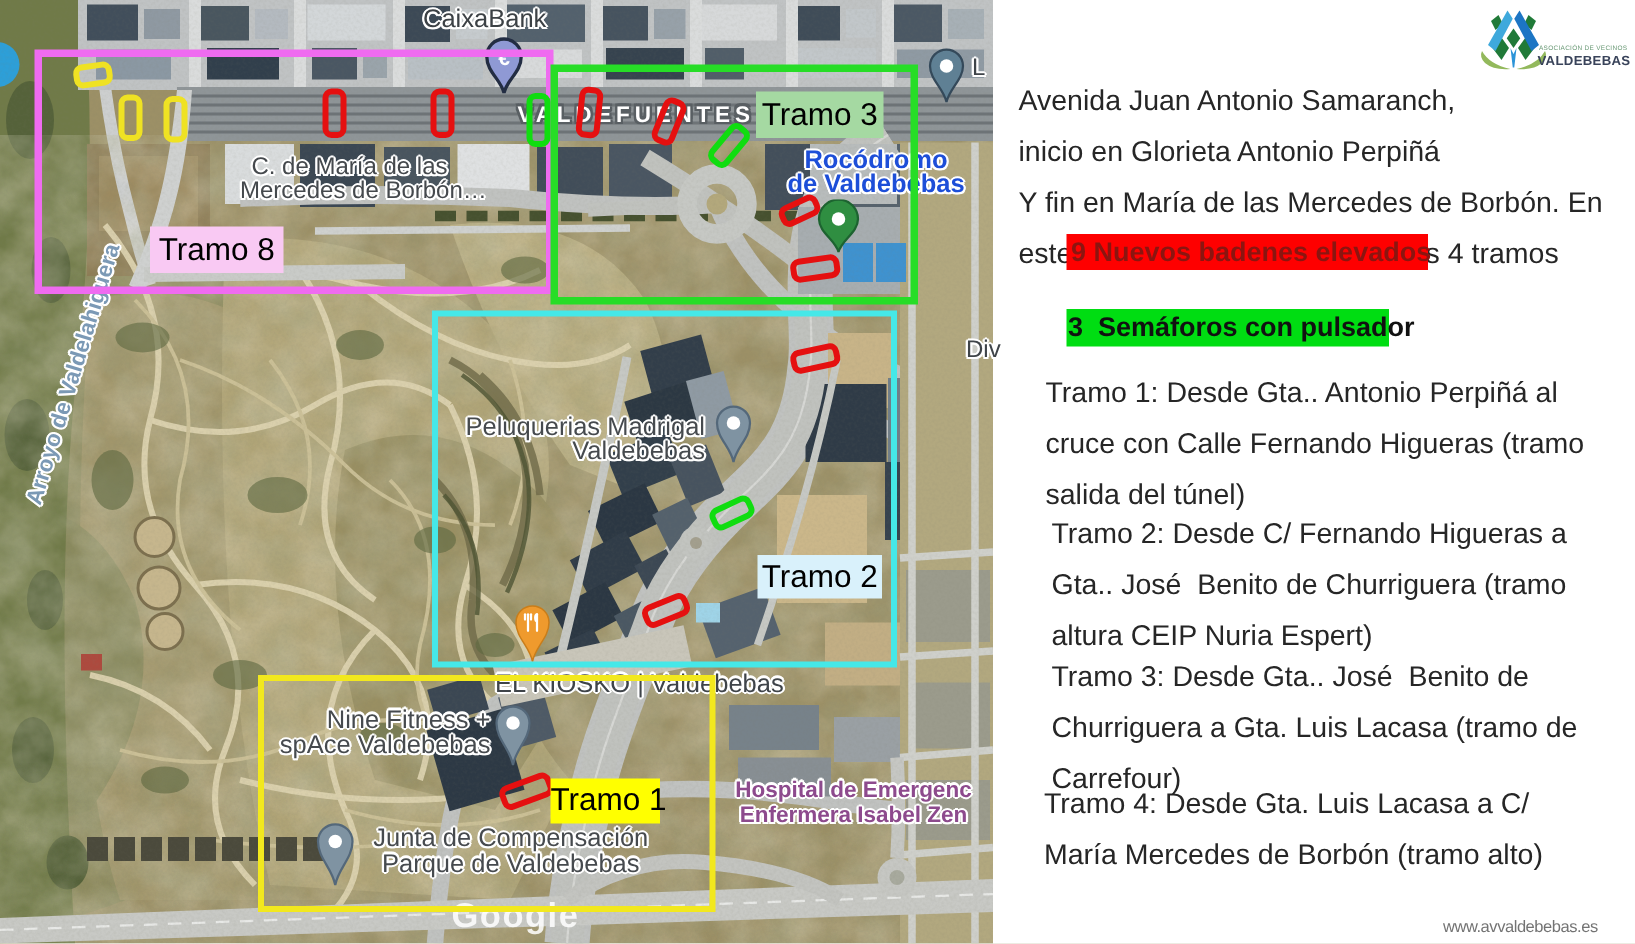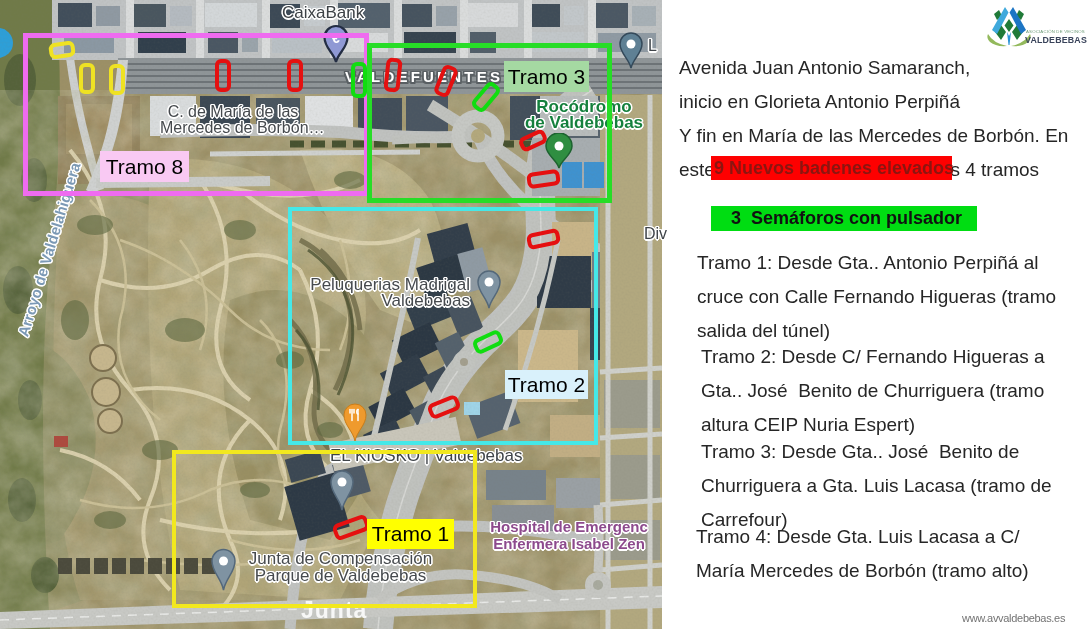--- a/index.html
+++ b/index.html
@@ -289,33 +289,35 @@
 
  <circle cx="-2" cy="43" r="15" fill="#2d9fd8"></circle>
  <path d="M-2,28 A15,15 0 0 0 -2,58 Z" fill="#5ab54a"></path>
  <rect x="0" y="0" width="662" height="629" filter="url(#grain)" opacity="0.22"></rect>
 </svg>
 
 <div class="lab" style="left:282px;top:4px;font-size:17px;font-weight:normal;color:#3c4145">CaixaBank</div>
 <div class="lab" style="left:345px;top:69px;font-size:15px;color:#ffffff;letter-spacing:3.2px;text-shadow:-1.5px -1.5px 0 #595f63,1.5px -1.5px 0 #595f63,-1.5px 1.5px 0 #595f63,1.5px 1.5px 0 #595f63,0 -1.5px 0 #595f63,0 1.5px 0 #595f63,-1.5px 0 0 #595f63,1.5px 0 0 #595f63">VALDEFUENTES</div>
 <div class="lab" style="left:160px;top:104px;font-size:16px;font-weight:normal;color:#45494d;text-align:center;width:146px;line-height:16px">C. de María de las
 Mercedes de Borbón…</div>
-<div class="lab" style="left:520px;top:99px;font-size:17px;color:#15803d;text-align:center;width:128px;line-height:16px">Rocódromo
+<div class="lab" style="left:520px;top:99px;font-size:17px;color:#1d4ed8;text-align:center;width:128px;line-height:16px">Rocódromo
 de Valdebebas</div>
 <div class="lab" style="left:298px;top:277px;font-size:17px;font-weight:normal;color:#464a4e;text-align:right;width:172px;line-height:16px">Peluquerias Madrigal
 Valdebebas</div>
 <div class="lab" style="left:330px;top:447px;font-size:17px;font-weight:normal;color:#3f4449">EL KIOSKO | Valdebebas</div>
+<div class="lab" style="left:177px;top:471px;font-size:17px;font-weight:normal;color:#464a4e;text-align:right;width:150px;line-height:17px">Nine Fitness +
+spAce Valdebebas</div>
 <div class="lab" style="left:238px;top:550px;font-size:17px;font-weight:normal;color:#464a4e;text-align:center;width:205px;line-height:17px">Junta de Compensación
 Parque de Valdebebas</div>
 <div class="lab" style="left:480px;top:518px;font-size:15px;color:#8d4a8d;text-align:center;width:178px;line-height:17px">Hospital de Emergenc
 Enfermera Isabel Zen</div>
 <div class="lab" style="left:644px;top:226px;font-size:16px;font-weight:normal;color:#3f4449">Div</div>
 <div class="lab" style="left:648px;top:38px;font-size:16px;font-weight:normal;color:#3f4449">L</div>
 <div class="lab" style="left:-48px;top:242px;font-size:15px;color:#7b99b5;transform:rotate(-73deg);width:194px;text-align:center">Arroyo de Valdelahiguera</div>
-<div style="position:absolute;left:301px;top:597px;font-size:23px;font-weight:bold;color:rgba(255,255,255,0.85);letter-spacing:1px;font-family:'Liberation Sans',sans-serif">Junta</div>
+<div style="position:absolute;left:301px;top:597px;font-size:23px;font-weight:bold;color:rgba(255,255,255,0.85);letter-spacing:1px;font-family:'Liberation Sans',sans-serif">Google</div>
 
 <svg style="position:absolute;left:321px;top:24px" width="30" height="40" viewBox="0 0 30 40">
  <path d="M15,38 C13,29 3.5,24 3.5,13.5 A11.5,11.5 0 1 1 26.5,13.5 C26.5,24 17,29 15,38 Z" fill="#8f99d4" stroke="#232d43" stroke-width="2.2"></path>
  <text x="15" y="19" font-size="14" font-weight="bold" fill="#fff" text-anchor="middle" font-family="Liberation Sans">€</text>
 </svg>
 <svg style="position:absolute;left:617px;top:31px" width="28" height="38" viewBox="0 0 28 38">
  <path d="M14,37 C12,28 3,22 3,13 A11,11 0 1 1 25,13 C25,22 16,28 14,37 Z" fill="#5f8094" stroke="#34495a" stroke-width="1.5"></path>
  <circle cx="14" cy="13" r="4.5" fill="#fff"></circle>
 </svg>
 <svg style="position:absolute;left:544px;top:133px" width="30" height="36" viewBox="0 0 30 36">
@@ -366,21 +368,21 @@
 <div class="mk" style="left:527px;top:171px;width:25px;height:8px;border:4px solid #e51010;border-radius:6px;transform:rotate(-8deg)"></div>
 <div class="mk" style="left:527px;top:231px;width:25px;height:8px;border:4px solid #e51010;border-radius:6px;transform:rotate(-12deg)"></div>
 <div class="mk" style="left:428px;top:399px;width:24px;height:8px;border:4px solid #e51010;border-radius:6px;transform:rotate(-22deg)"></div>
 <div class="mk" style="left:333px;top:519px;width:28px;height:9px;border:4px solid #e51010;border-radius:6px;transform:rotate(-20deg)"></div>
 
 <div class="mk" style="left:473px;top:334px;width:22px;height:8px;border:4px solid #10dd10;border-radius:6px;transform:rotate(-25deg)"></div>
 
 <div class="tlab" style="left:100px;top:151px;width:89px;height:31px;background:#f9c9f3;text-align:center;line-height:31px">Tramo 8</div>
 <div class="tlab" style="left:504px;top:61px;width:85px;height:31px;background:#a5d9a2;text-align:center;line-height:31px">Tramo 3</div>
 <div class="tlab" style="left:505px;top:370px;width:83px;height:29px;background:#d9f1fb;text-align:center;line-height:29px">Tramo 2</div>
-<div class="tlab" style="left:367px;top:519px;width:87px;height:30px;background:#ffff00;text-align:center;line-height:30px">Tramo 1</div>
+<div class="tlab" style="left:367px;top:519px;width:73px;height:30px;background:#ffff00;text-align:right;line-height:30px">Tramo 1</div>
 
 <svg style="position:absolute;left:984px;top:3px" width="106" height="48" viewBox="0 0 106 48">
  <g>
   <path d="M4,31 Q9,40 23,43 Q12,44 6,39 Q2,35 4,31 Z" fill="#93b95c"></path>
   <path d="M46,31 Q41,40 27,43 Q38,44 44,39 Q48,35 46,31 Z" fill="#93b95c"></path>
   <path d="M10,11 L15,7 L18,13 L13,17 Z" fill="#207a38"></path>
   <path d="M40,11 L35,7 L32,13 L37,17 Z" fill="#207a38"></path>
   <path d="M17,22 L22,29 L17,37 L11,29 Z" fill="#207a38"></path>
   <path d="M33,22 L28,29 L33,37 L39,29 Z" fill="#207a38"></path>
   <path d="M8,27 L21,4 L24.5,9.5 L13,31 Z" fill="#3fa9dc"></path>
@@ -391,21 +393,21 @@
  <text x="42" y="30" font-size="4.3" fill="#6b9a77" letter-spacing="0.2" font-family="Liberation Sans">ASOCIACIÓN DE VECINOS</text>
  <text x="41" y="40" font-size="8.8" font-weight="bold" fill="#39435a" letter-spacing="0.2" font-family="Liberation Sans">VALDEBEBAS</text>
 </svg>
 
 <div class="rp" style="left:679px;top:51px">Avenida Juan Antonio Samaranch,
 inicio en Glorieta Antonio Perpiñá
 Y fin en María de las Mercedes de Borbón. En
 este recorrido total diferenciamos 4 tramos</div>
 
 <div style="position:absolute;left:711px;top:156px;width:241px;height:24px;background:#fe0000;color:#8b1510;font-size:18px;font-weight:bold;line-height:24px;padding-left:3px;box-sizing:border-box;white-space:nowrap">9 Nuevos badenes elevados</div>
-<div style="position:absolute;left:711px;top:206px;width:266px;height:25px;background:#00dd12;color:#111;font-size:18px;font-weight:bold;line-height:25px;padding-left:20px;box-sizing:border-box;white-space:nowrap">3&nbsp;&nbsp;Semáforos con pulsador</div>
+<div style="position:absolute;left:711px;top:206px;width:215px;height:25px;background:#00dd12;color:#111;font-size:18px;font-weight:bold;line-height:25px;padding-left:1px;box-sizing:border-box;white-space:nowrap">3&nbsp;&nbsp;Semáforos con pulsador</div>
 
 <div class="rp" style="left:697px;top:246px">Tramo 1: Desde Gta.. Antonio Perpiñá al
 cruce con Calle Fernando Higueras (tramo
 salida del túnel)</div>
 
 <div class="rp" style="left:701px;top:340px">Tramo 2: Desde C/ Fernando Higueras a
 Gta.. José  Benito de Churriguera (tramo
 altura CEIP Nuria Espert)</div>
 
 <div class="rp" style="left:701px;top:435px">Tramo 3: Desde Gta.. José  Benito de

